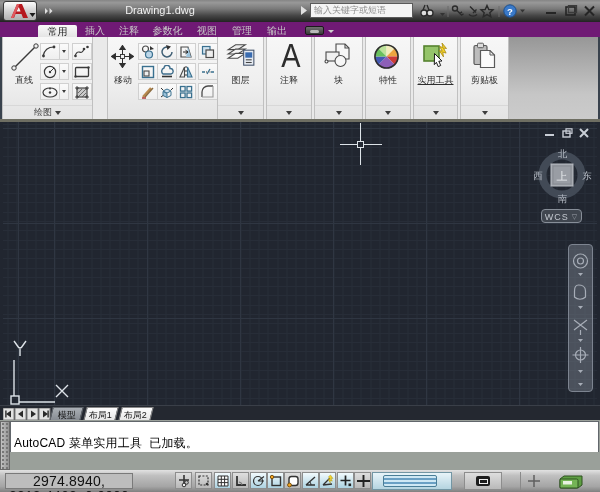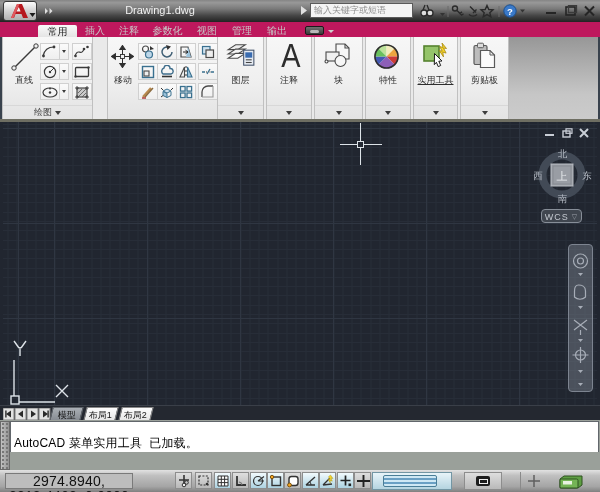--- a/index.html
+++ b/index.html
@@ -11,21 +11,21 @@
   #titlebar { left:0; top:0; width:600px; height:22px;
     background:linear-gradient(#858585 0%, #989898 12%, #7a7a7a 40%, #474747 70%, #222222 100%); }
   #logo { left:3px; top:1px; width:34px; height:20px; border-radius:3px;
     background:linear-gradient(#fdfdfd, #cfcfcf 55%, #b0b0b0);
     border:1px solid #3a3a3a; }
   #title-text { left:0px; top:4px; width:320px; text-align:center; color:#f2f2f2; font-size:11px; }
   #searchbox { left:310px; top:3px; width:103px; height:15px; background:#f4f4f4; border:1px solid #5a5a5a;
     color:#8f8f8f; font-size:9px; line-height:13px; padding-left:3px; }
 
   
-  #tabrow { left:0; top:22px; width:600px; height:15px; background:#be185d; }
+  #tabrow { left:0; top:22px; width:600px; height:15px; background:#701a75; }
   .rtab { top:2px; height:13px; color:#c6c6c6; font-size:10px; line-height:13px; text-align:center; }
   #tab-active { left:38px; top:3px; width:39px; height:12px; background:linear-gradient(#fafafa,#e4e4e4);
     border-radius:2px 2px 0 0; color:#1a1a1a; font-size:10px; line-height:13px; text-align:center; }
   #cam { left:305px; top:4px; width:19px; height:9px; background:linear-gradient(#707070,#3a3a3a); border-radius:2px; border:1px solid #1a1a1a; }
   #cam:after { content:""; position:absolute; left:4px; top:2.5px; width:9px; height:3px; background:#b9b9b9; border-radius:2px; }
   #cam-arrow { left:328px; top:8px; width:0; height:0; border-top:3px solid #cfcfcf; border-left:3px solid transparent; border-right:3px solid transparent; }
 
   
   #ribbon { left:0; top:37px; width:600px; height:82px; background:#e9e9e9; }
   #ribbon-empty { left:509px; top:0; width:91px; height:82px;

